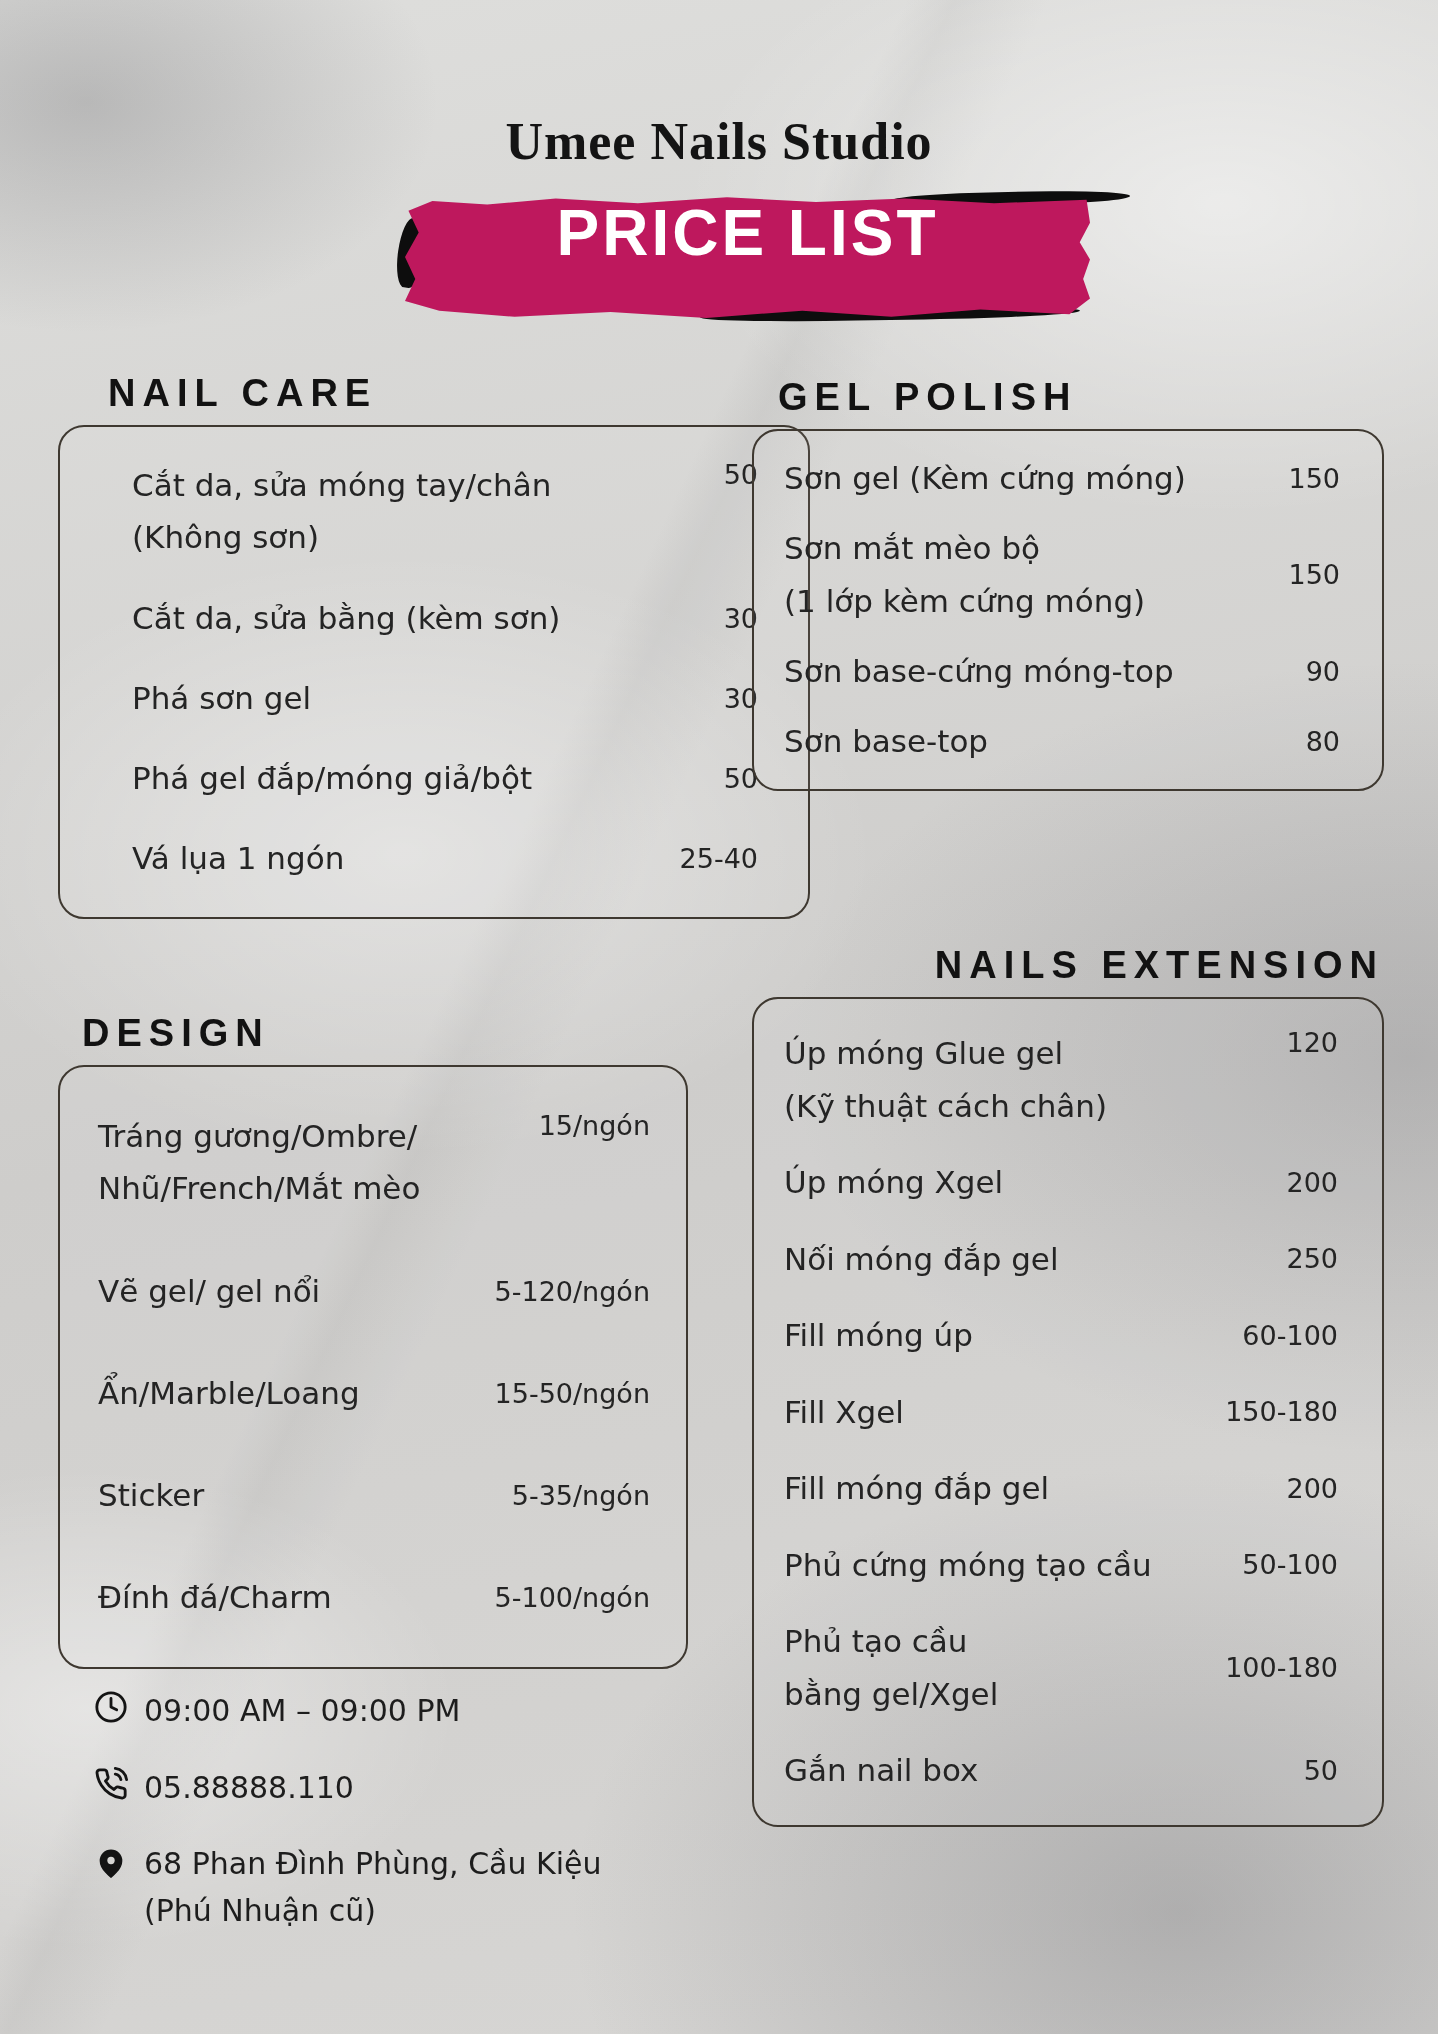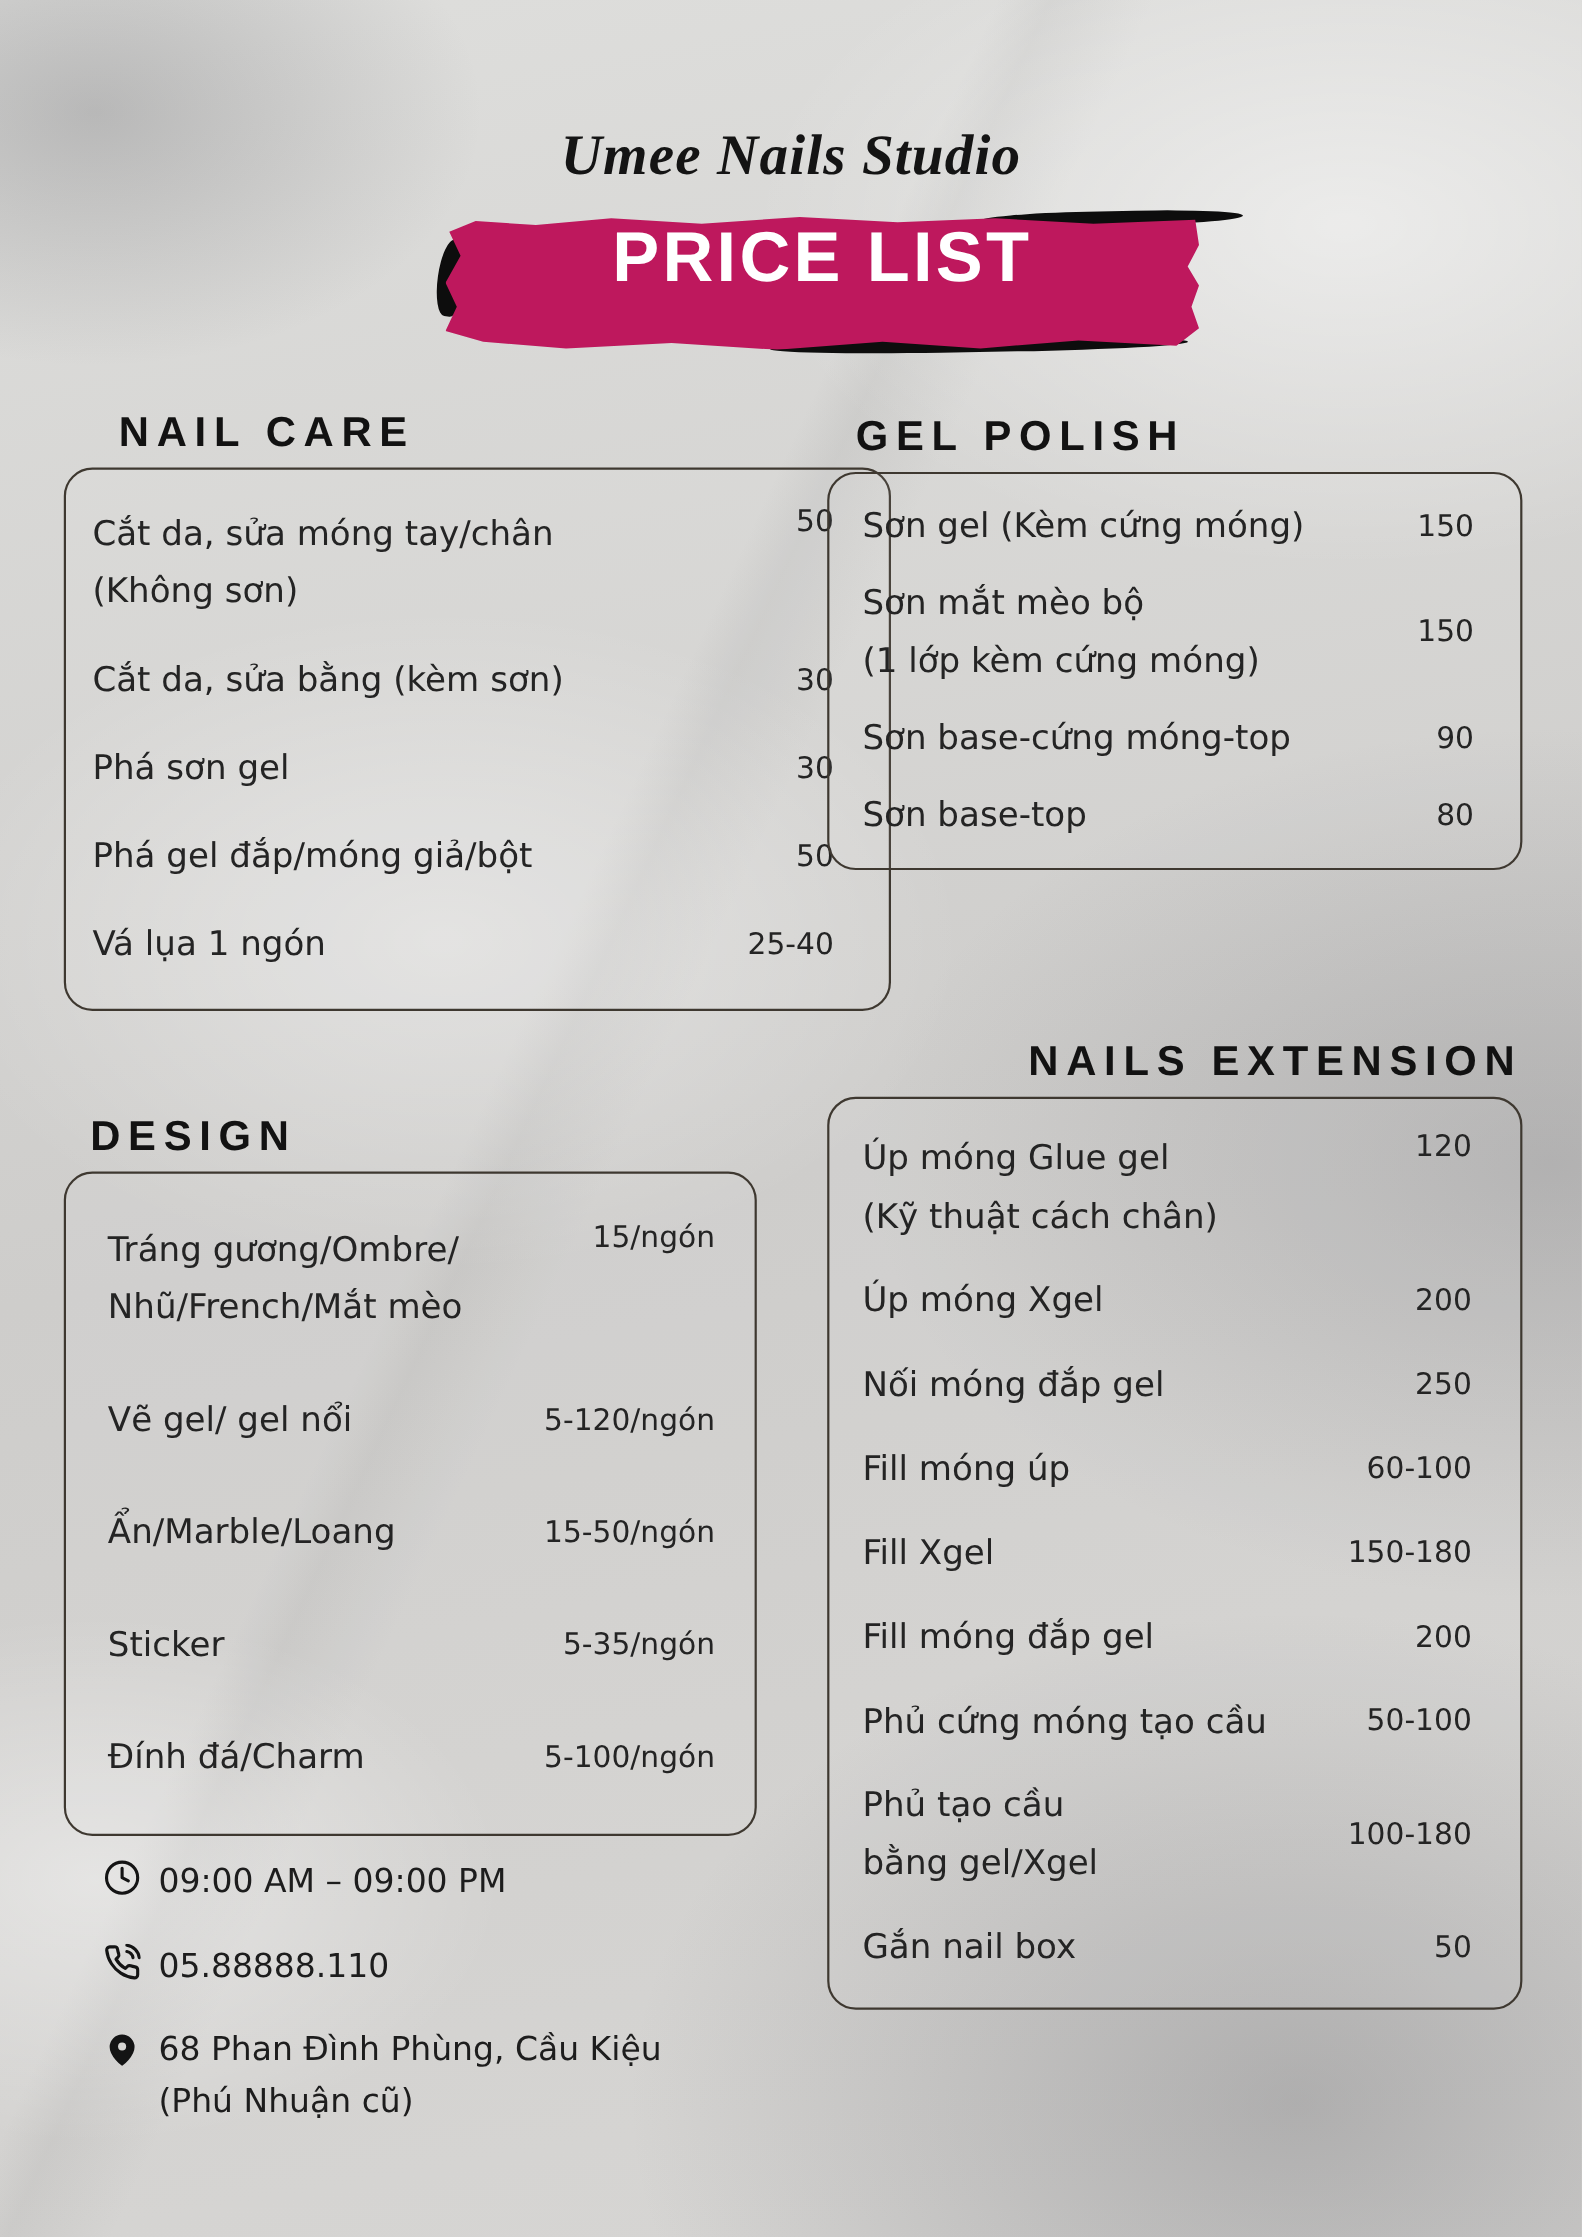--- a/index.html
+++ b/index.html
@@ -14,21 +14,21 @@
       radial-gradient(1000px 640px at 98% 52%, rgba(110,110,115,.30), rgba(110,110,115,0) 62%),
       radial-gradient(820px 520px at 28% 42%, rgba(255,255,255,.38), rgba(255,255,255,0) 58%),
       radial-gradient(980px 720px at 82% 94%, rgba(100,100,104,.34), rgba(100,100,104,0) 62%),
       radial-gradient(620px 400px at 6% 84%, rgba(255,255,255,.42), rgba(255,255,255,0) 60%),
       linear-gradient(115deg, rgba(255,255,255,0) 38%, rgba(120,120,120,.10) 40%, rgba(255,255,255,0) 44%),
       linear-gradient(170deg,#dededc 0%,#cecdcb 52%,#d7d6d4 100%);
   }
   .page-title{
     position:absolute;top:112px;left:0;width:100%;text-align:center;
     font-family:"Liberation Serif","DejaVu Serif",serif;
-    font-size:52px;font-weight:700;letter-spacing:1px;color:#141414;font-style:italic;
+    font-size:52px;font-weight:700;letter-spacing:1px;color:#141414;
   }
   .banner{
     position:absolute;left:405px;top:196px;width:685px;height:122px;
     background:#be185d;display:flex;align-items:flex-start;justify-content:center;
     clip-path:polygon(0.5% 12%,4% 4%,12% 7%,22% 2%,34% 6%,47% 1%,60% 5%,73% 2%,86% 6%,99.5% 3%,
       100% 22%,98.5% 38%,100% 52%,99% 68%,100% 84%,97% 97%,84% 93%,71% 99%,58% 94%,
       44% 100%,30% 95%,16% 99%,5% 94%,0% 86%,1.5% 68%,0% 50%,2% 30%);
   }
   .banner-text{
     font-family:"Liberation Sans","DejaVu Sans",sans-serif;
@@ -50,21 +50,21 @@
     box-sizing:border-box;
   }
   .row{display:flex;justify-content:space-between;align-items:center;}
   .row.top{align-items:flex-start;}
   .nm{font-size:31px;line-height:1.7;color:#242424;}
   .note{display:block;}
   .pr{font-size:27px;color:#242424;white-space:nowrap;padding-left:18px;}
 
   .sec-nc{left:58px;top:372px;width:752px;}
   .sec-nc h2{padding-left:50px;}
-  .sec-nc .box{height:494px;padding:18px 50px 18px 24px;}
+  .sec-nc .box{height:494px;padding:18px 50px 18px 72px;}
 
   .sec-gp{left:752px;top:376px;width:632px;}
   .sec-gp h2{padding-left:26px;}
   .sec-gp .box{height:362px;padding:12px 42px 12px 30px;}
 
   .sec-ds{left:58px;top:1012px;width:630px;}
   .sec-ds h2{padding-left:24px;}
   .sec-ds .box{height:604px;padding:18px 36px 18px 38px;}
 
   .sec-ne{left:752px;top:944px;width:632px;}

